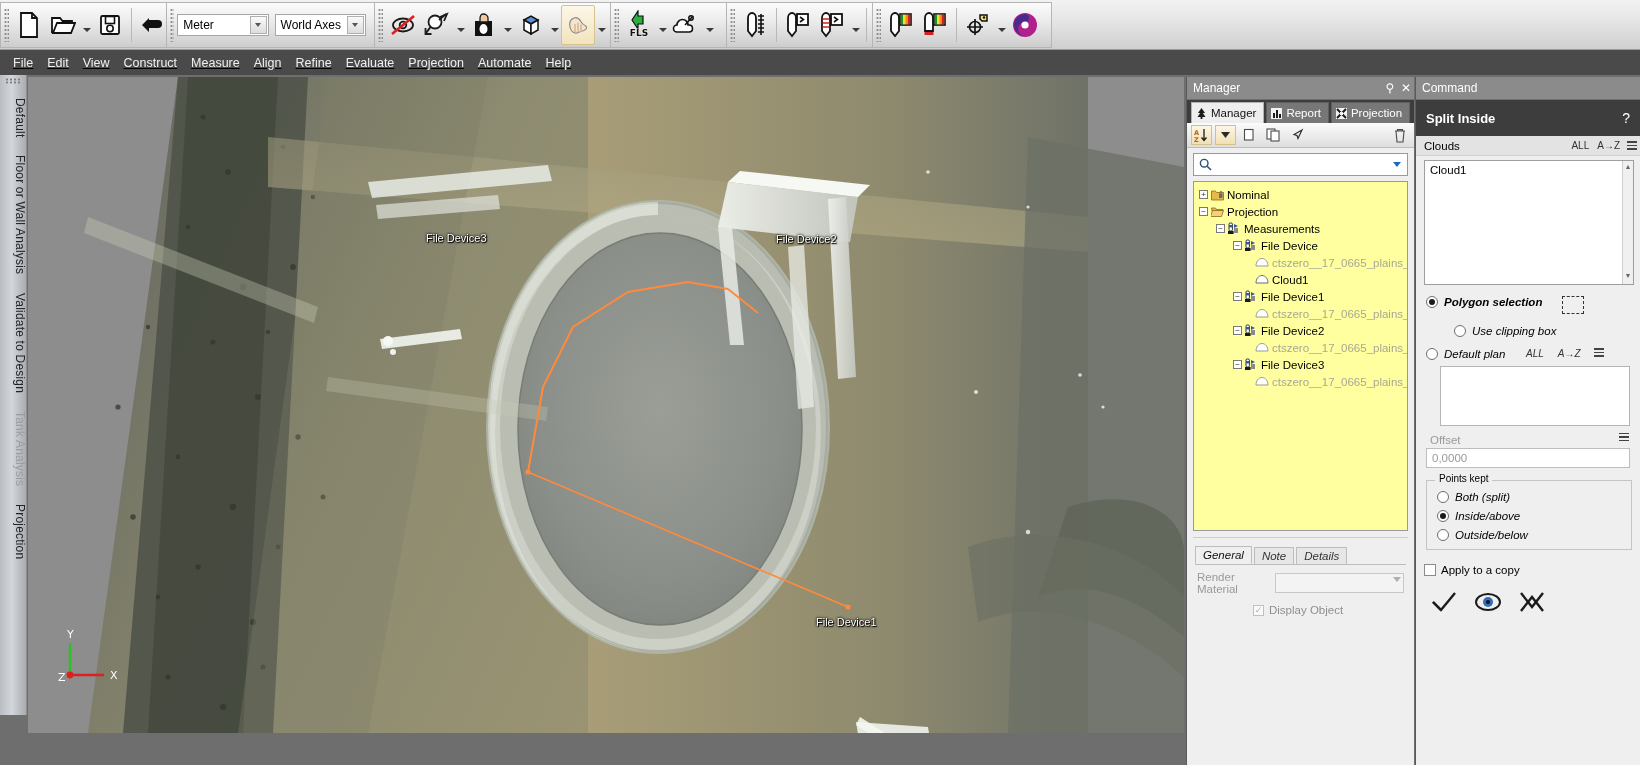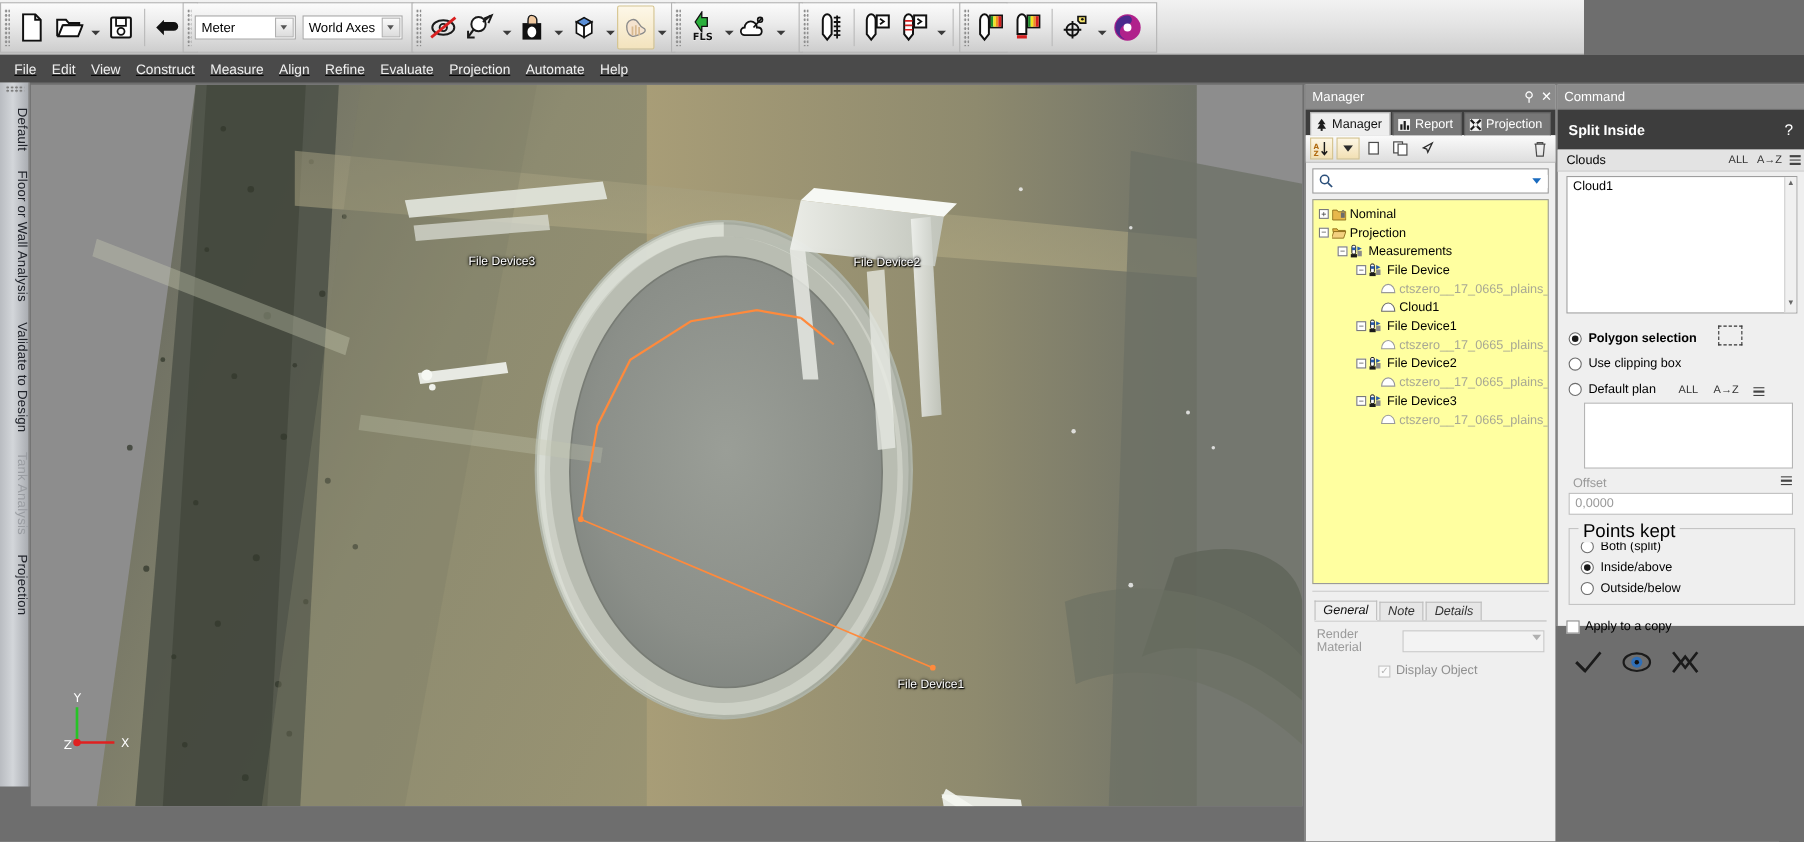--- a/index.html
+++ b/index.html
@@ -8,21 +8,21 @@
     font-family: "Liberation Sans", sans-serif;
     font-size: 12px;
     background:#6e6e6e;
     color:#000;
     -webkit-font-smoothing: antialiased;
   }
   .app { position:relative; width:1640px; height:765px; }
 
   
   .toolbar {
-    position:absolute; left:0; top:0; width:1440px; height:50px;
+    position:absolute; left:0; top:0; width:1640px; height:50px;
     background:linear-gradient(to bottom,#f2f2f2 0%,#e4e4e4 45%,#cfcfcf 100%);
     border-bottom:1px solid #9a9a9a;
   }
   .tb-strip {
     position:absolute; top:2px; height:46px;
     background:linear-gradient(to bottom,#fbfbfb 0%,#ececec 40%,#cdcdcd 100%);
     border:1px solid #b5b5b5;
     display:flex; align-items:center;
     padding:0 3px;
   }
@@ -180,21 +180,21 @@
     border-left:4px solid transparent;border-right:4px solid transparent;border-top:5px solid #b0b0b0;
   }
   .chk-row { display:flex; align-items:center; gap:5px; padding:9px 0 0 66px; font-size:11.5px; color:#8f8f8f; }
   .chk {
     width:11px;height:11px;border:1px solid #c0c0c0;background:#fafafa;
     display:flex;align-items:center;justify-content:center;font-size:9px;color:#b3b3b3;
   }
 
   
   .command {
-    position:absolute; left:1415px; top:77px; width:225px; height:492px;
+    position:absolute; left:1415px; top:77px; width:225px; height:688px;
     background:#efefef; border-left:1px solid #5a5a5a;
   }
   .cmd-head {
     height:36px; background:#3d3d3d; color:#fff;
     display:flex; align-items:center; padding:0 10px; font-size:13px; font-weight:bold;
   }
   .cmd-head .q { margin-left:auto; font-weight:normal; font-size:14px; }
   .cmd-body { padding:0; }
   .sec-head {
     display:flex; align-items:center; height:20px; font-size:11.5px;
@@ -206,38 +206,38 @@
   .burger span { display:block; height:1.5px; background:#444; }
   .listbox {
     margin:4px 6px 0 8px; background:#fff; border:1px solid #9e9e9e;
     height:125px; position:relative; font-size:11.5px; padding:3px 5px;
   }
   .vsb {
     position:absolute; right:0; top:0; width:11px; height:100%;
     background:#f0f0f0; border-left:1px solid #cfcfcf;
   }
   .vsb .arr { height:11px; display:flex; align-items:center; justify-content:center; font-size:7px; color:#666; }
-  .radio-row { display:flex; align-items:flex-end; gap:6px; padding:7px 0 0 10px; font-size:11.5px; }
+  .radio-row { display:flex; align-items:flex-start; gap:6px; padding:7px 0 0 10px; font-size:11.5px;font-style:italic; }
   .radio {
     width:12px;height:12px;border-radius:50%;border:1px solid #6d6d6d;background:#fff;
     display:flex;align-items:center;justify-content:center; flex:none;
   }
   .radio.on::after { content:""; width:6px;height:6px;border-radius:50%;background:#1b1b1b; }
   .radio-row .bold { font-weight:bold; }
   .planebox { margin:6px 10px 0 24px; height:60px; background:#fff; border:1px solid #b5b5b5; }
   .fieldlab { padding:8px 0 2px 14px; font-size:11.5px; color:#9a9a9a; }
   .textfield {
     margin:0 10px 0 10px; height:20px; background:#fff; border:1px solid #bdbdbd;
     font-size:11.5px; color:#9a9a9a; display:flex; align-items:center; padding-left:5px;
   }
   .group {
     margin:12px 8px 0 10px; border:1px solid #c4c4c4; padding:8px 0 8px 0; position:relative;
   }
   .group .gtitle {
-    position:absolute; top:-8px; left:8px; background:#efefef; padding:0 4px; font-size:17px;
+    position:absolute; top:-8px; left:8px; background:#efefef; padding:0 4px; font-size:10px;
   }
   .copy-row { display:flex; align-items:center; gap:5px; padding:14px 0 0 8px; font-size:11.5px; }
   .copy-row .cb { width:12px;height:12px;border:1px solid #8a8a8a;background:#fff; flex:none; }
   .actions { display:flex; gap:16px; padding:14px 0 0 14px; align-items:center; }
 
   .dashed-cursor {
     position:absolute; width:22px; height:18px;
     border:1px dashed #333;
   }
 </style>
@@ -882,21 +882,21 @@
           <div class="arr">▼</div>
         </div>
       </div>
 
       <div class="radio-row" style="padding-top:11px;">
         <span class="radio on"></span>
         <span class="bold">Polygon selection</span>
         <span class="dashed-cursor" style="position:relative;display:inline-block;margin-left:14px;"></span>
       </div>
 
-      <div class="radio-row" style="padding-top:11px;">
+      <div class="radio-row" style="padding-top:11px;margin-left:28px;">
         <span class="radio"></span>
         <span>Use clipping box</span>
       </div>
 
       <div class="radio-row" style="padding-top:11px;">
         <span class="radio"></span>
         <span style="width:72px;overflow:hidden;white-space:nowrap;">Default plan</span>
         <span class="mini-btn">ALL</span>
         <span class="mini-btn">A→Z</span>
         <span class="burger">

